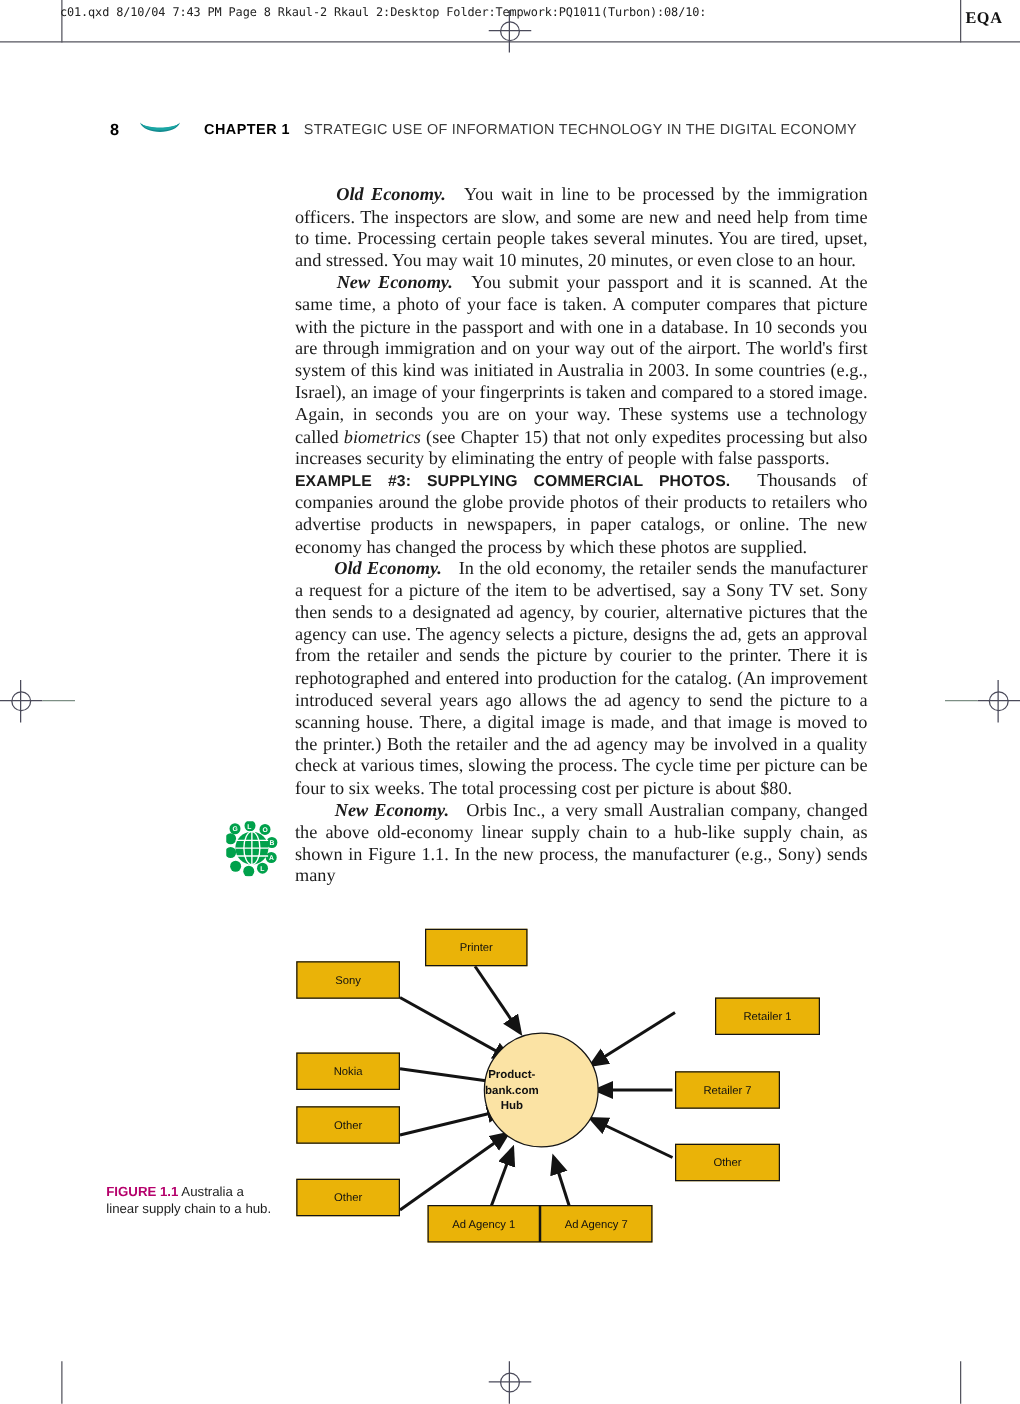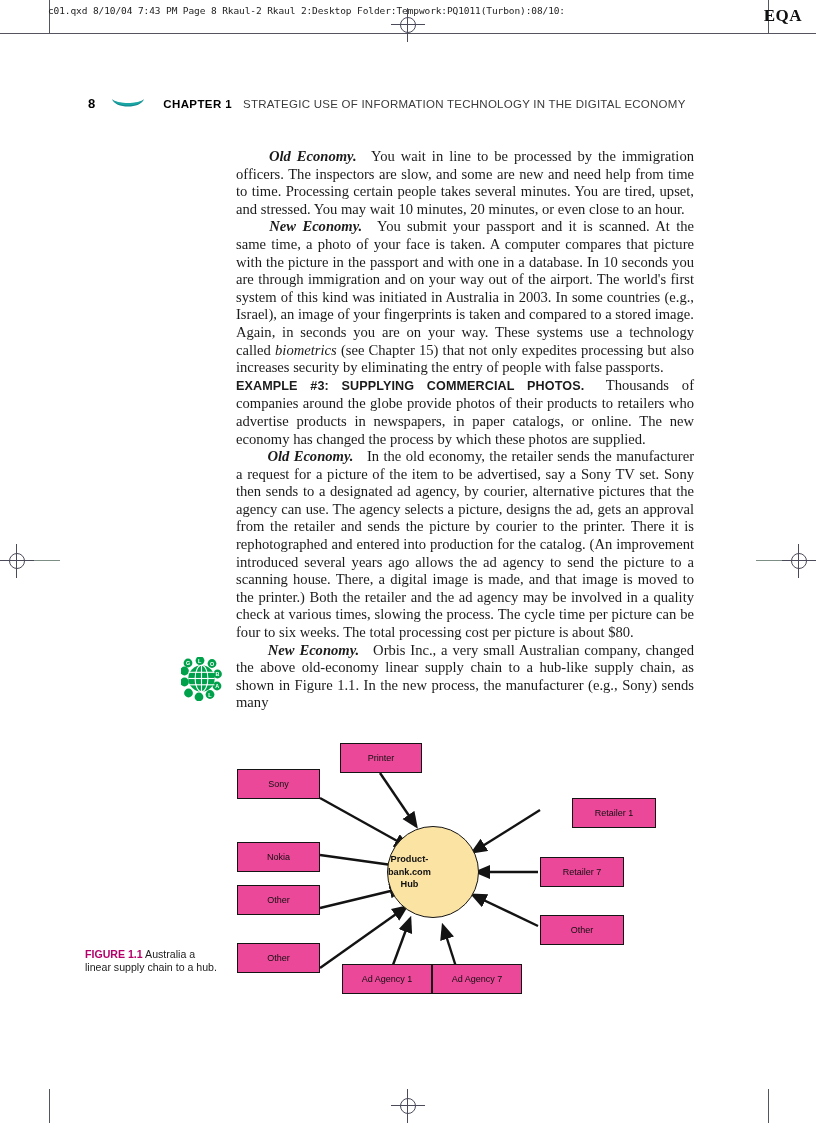--- a/index.html
+++ b/index.html
@@ -65,21 +65,21 @@
     letter-spacing: -0.1px;
     color: #222;
     white-space: nowrap;
   }
   .eqa {
     position: absolute;
     right: 14px;
     top: 6px;
     font-family: "Liberation Serif", serif;
     font-weight: bold;
-    font-size: 17px;
+    font-size: 13px;
     letter-spacing: 0.5px;
     color: #111;
   }
 
   
   .runhead {
     position: absolute;
     left: 88px;
     top: 96px;
     display: flex;
@@ -156,21 +156,21 @@
   
   .figure {
     position: absolute;
     left: 230px;
     top: 730px;
     width: 400px;
     height: 280px;
   }
   .fignode {
     position: absolute;
-    background: #ec4899;
+    background: #eab308;
     border: 1.6px solid #141414;
     font-family: "Liberation Sans", sans-serif;
     font-size: 9px;
     color: #101010;
     display: flex;
     align-items: center;
     justify-content: center;
     text-align: center;
     box-sizing: border-box;
     z-index: 3;

